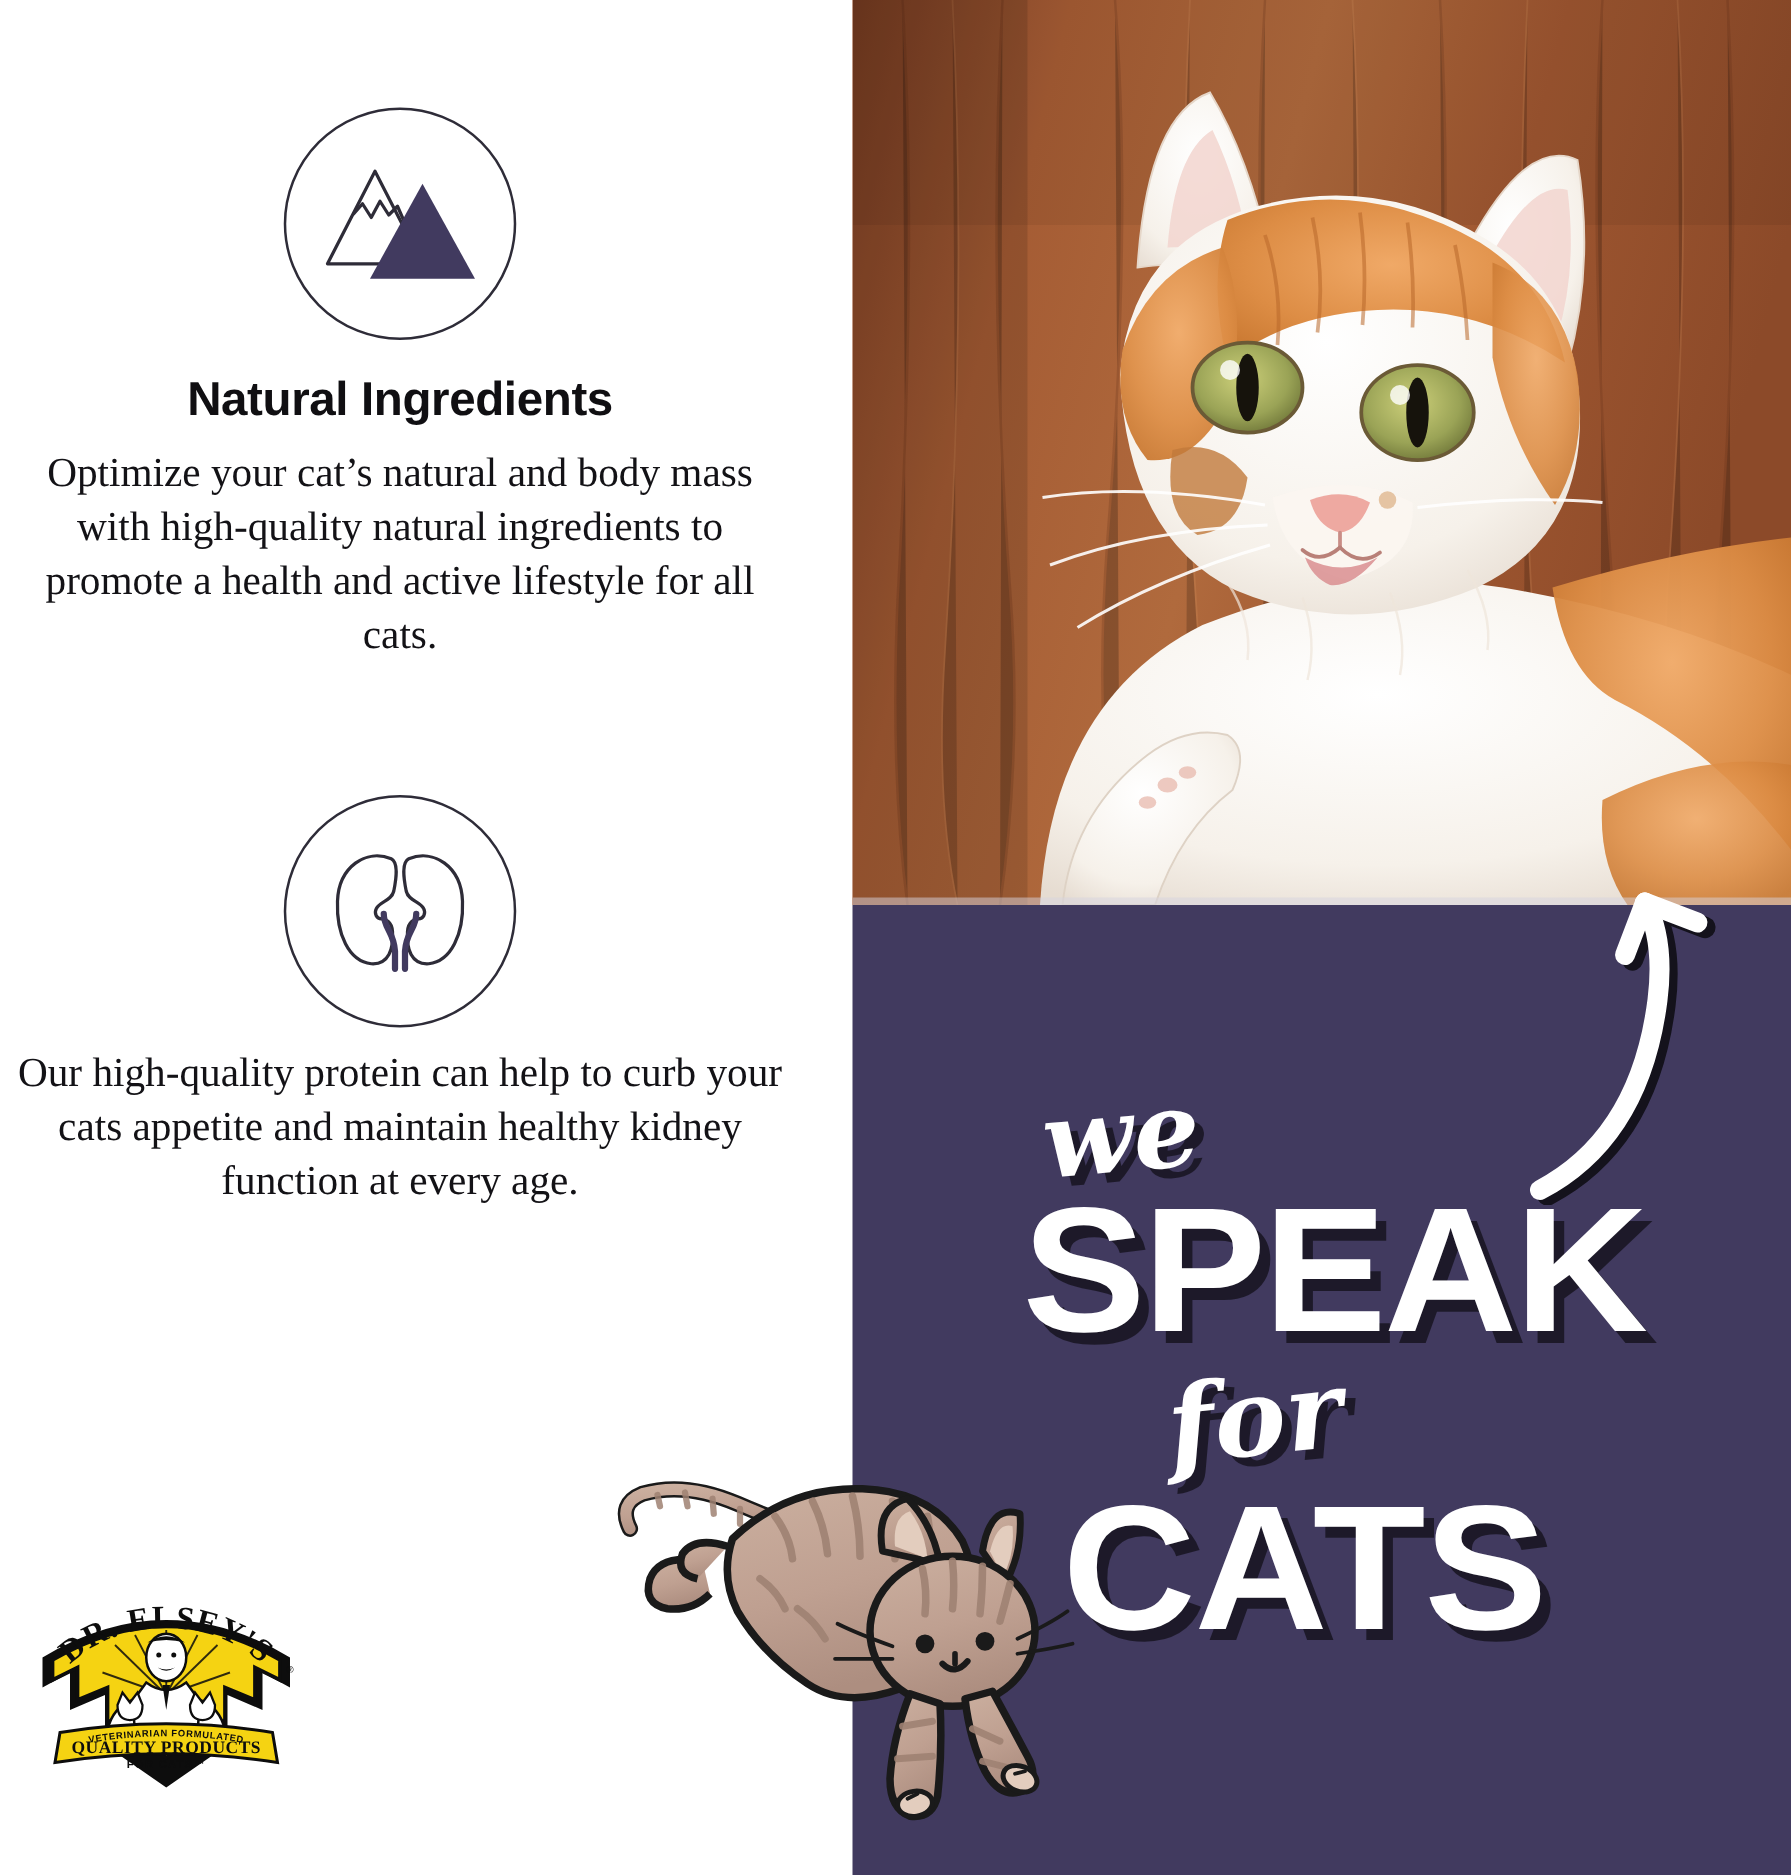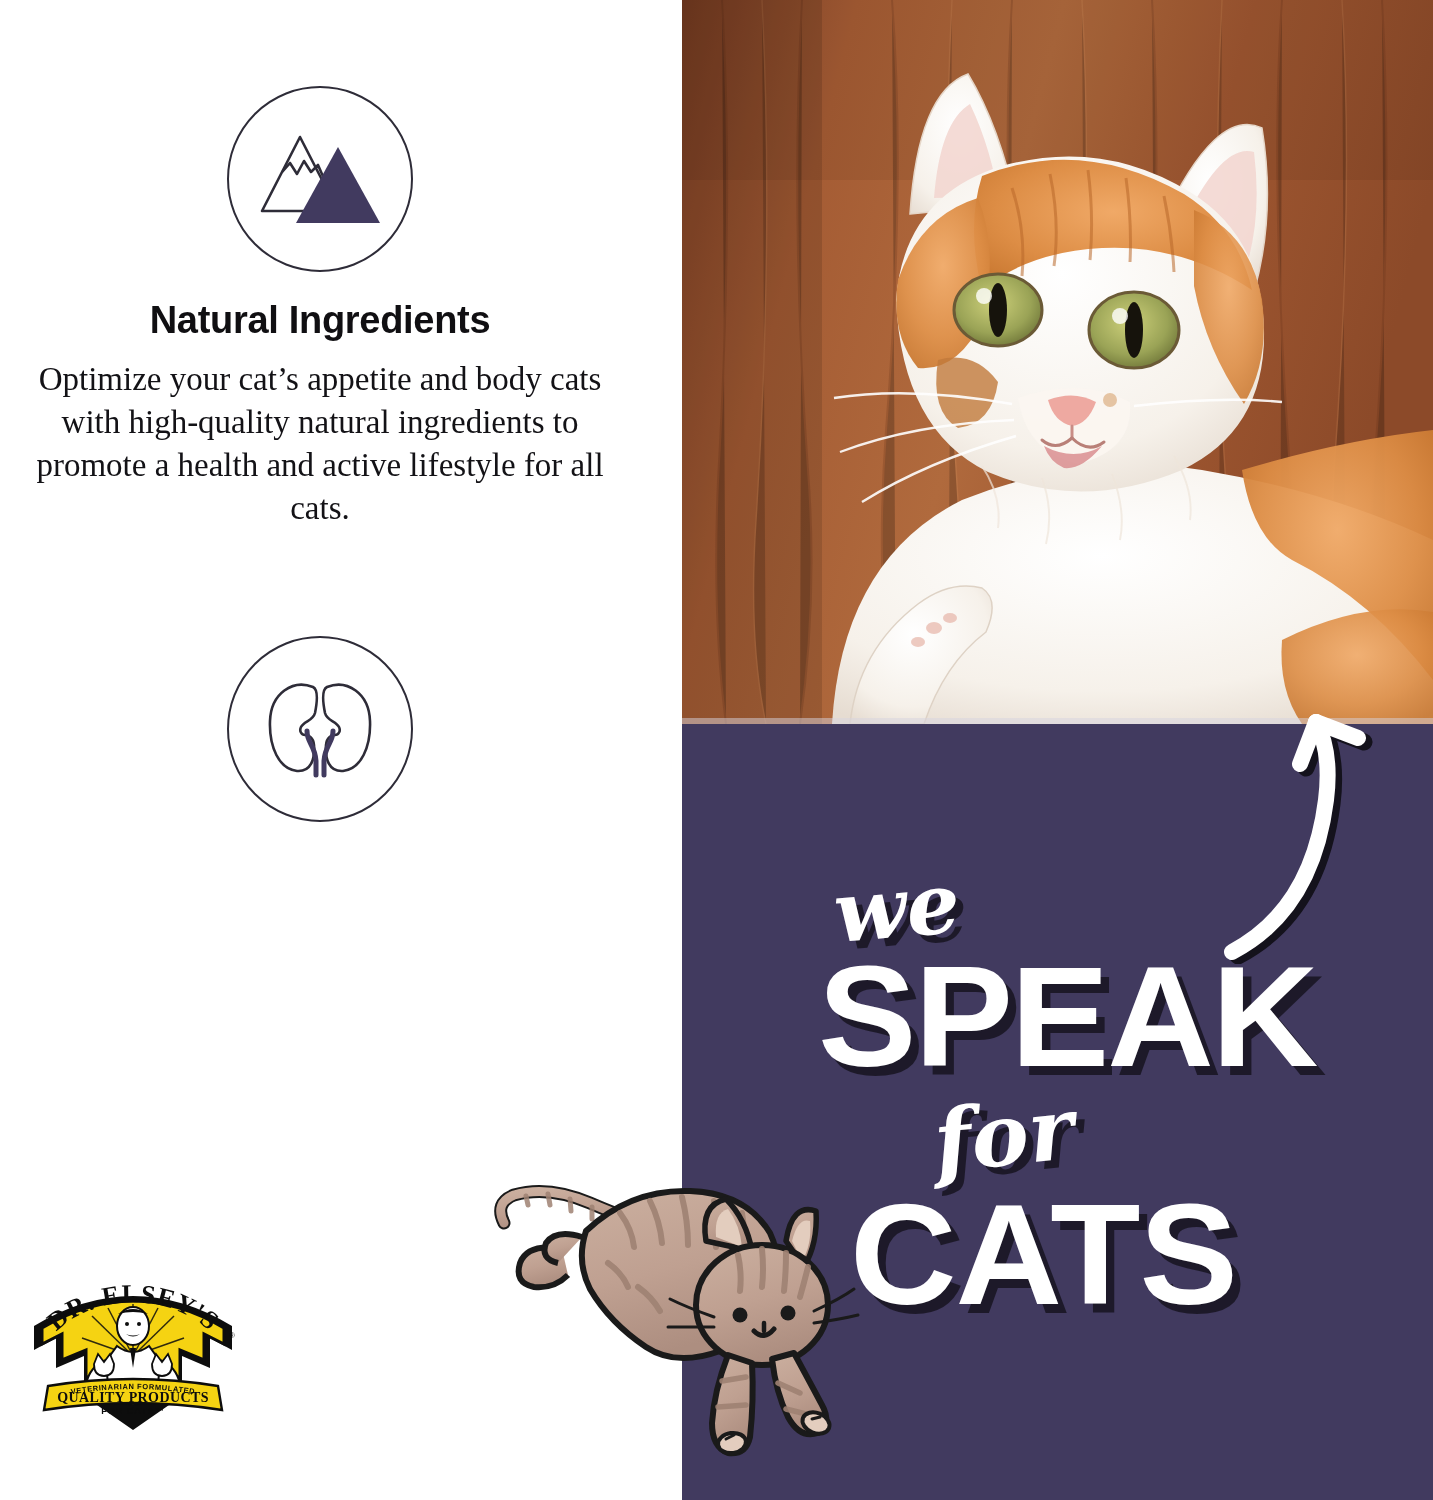--- a/index.html
+++ b/index.html
@@ -181,35 +181,36 @@
 
     <div class="feature-block" id="feature-natural">
       <div class="feature-icon-wrap">
         <svg width="140" height="120" viewBox="0 0 140 120" aria-hidden="true">
           <polygon points="50,18 88,92 12,92" fill="#ffffff" stroke="#2e2c38" stroke-width="2.6" stroke-linejoin="round"></polygon>
           <polyline points="33,52 40,44 47,55 54,42 61,53 68,46 75,62" fill="none" stroke="#2e2c38" stroke-width="2.6" stroke-linejoin="round" stroke-linecap="round"></polyline>
           <polygon points="88,28 130,104 46,104" fill="#413a5f"></polygon>
         </svg>
       </div>
       <div class="feature-title">Natural Ingredients</div>
-      <div class="feature-body">Optimize your cat’s appetite and body cats with high-quality natural ingredients to promote a health and active lifestyle for all cats.</div>
+      <div class="feature-body">Optimize your cat’s natural and body mass with high-quality natural ingredients to promote a health and active lifestyle for all cats.</div>
     </div>
 
     <div class="feature-block" id="feature-kidneys">
       <div class="feature-icon-wrap">
         <svg width="130" height="120" viewBox="0 0 130 120" aria-hidden="true">
 
           <path d="M58 18 C38 10 16 24 15 52 C14 78 24 100 42 102 C56 103 60 90 59 76 C58.4 68 53 66 50 66 C46.5 66 44 62 46 58 C49 52 58 52 60 44 C62 34 64 21 58 18 Z" fill="#ffffff" stroke="#2e2c38" stroke-width="2.6" stroke-linejoin="round"></path>
 
           <path d="M72 18 C92 10 114 24 115 52 C116 78 106 100 88 102 C74 103 70 90 71 76 C71.6 68 77 66 80 66 C83.5 66 86 62 84 58 C81 52 72 52 70 44 C68 34 66 21 72 18 Z" fill="#ffffff" stroke="#2e2c38" stroke-width="2.6" stroke-linejoin="round"></path>
 
           <path d="M52 62 C52 74 60 76 61 92 L61 106" fill="none" stroke="#413a5f" stroke-width="5" stroke-linecap="round"></path>
           <path d="M78 62 C78 74 70 76 69 92 L69 106" fill="none" stroke="#413a5f" stroke-width="5" stroke-linecap="round"></path>
         </svg>
       </div>
+      <div class="feature-body">Our high-quality protein can help to curb your cats appetite and maintain healthy kidney function at every age.</div>
     </div>
 
     <div id="brand-logo">
       <svg width="222" height="170" viewBox="0 0 222 170" aria-hidden="true">
         <defs>
           <path id="arcTop" d="M26,78 A96,74 0 0 1 196,78"></path>
           <path id="arcBan" d="M40,132 Q111,118 182,132"></path>
         </defs>
 
         <path d="M12,62 Q111,2 210,62 L210,86 L188,74 L188,104 L160,92

